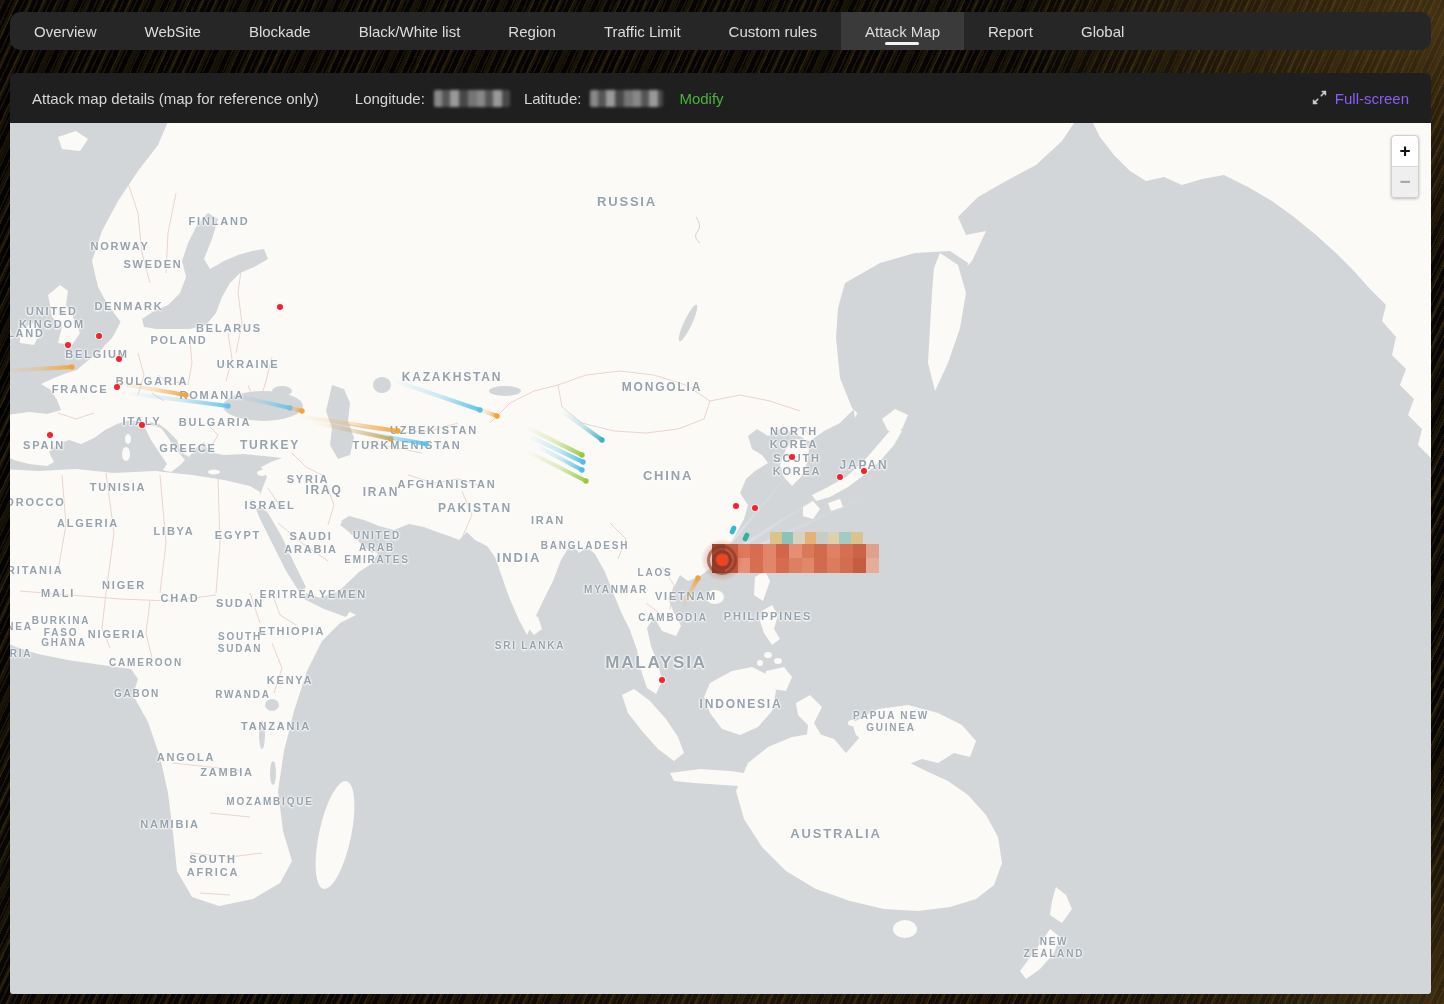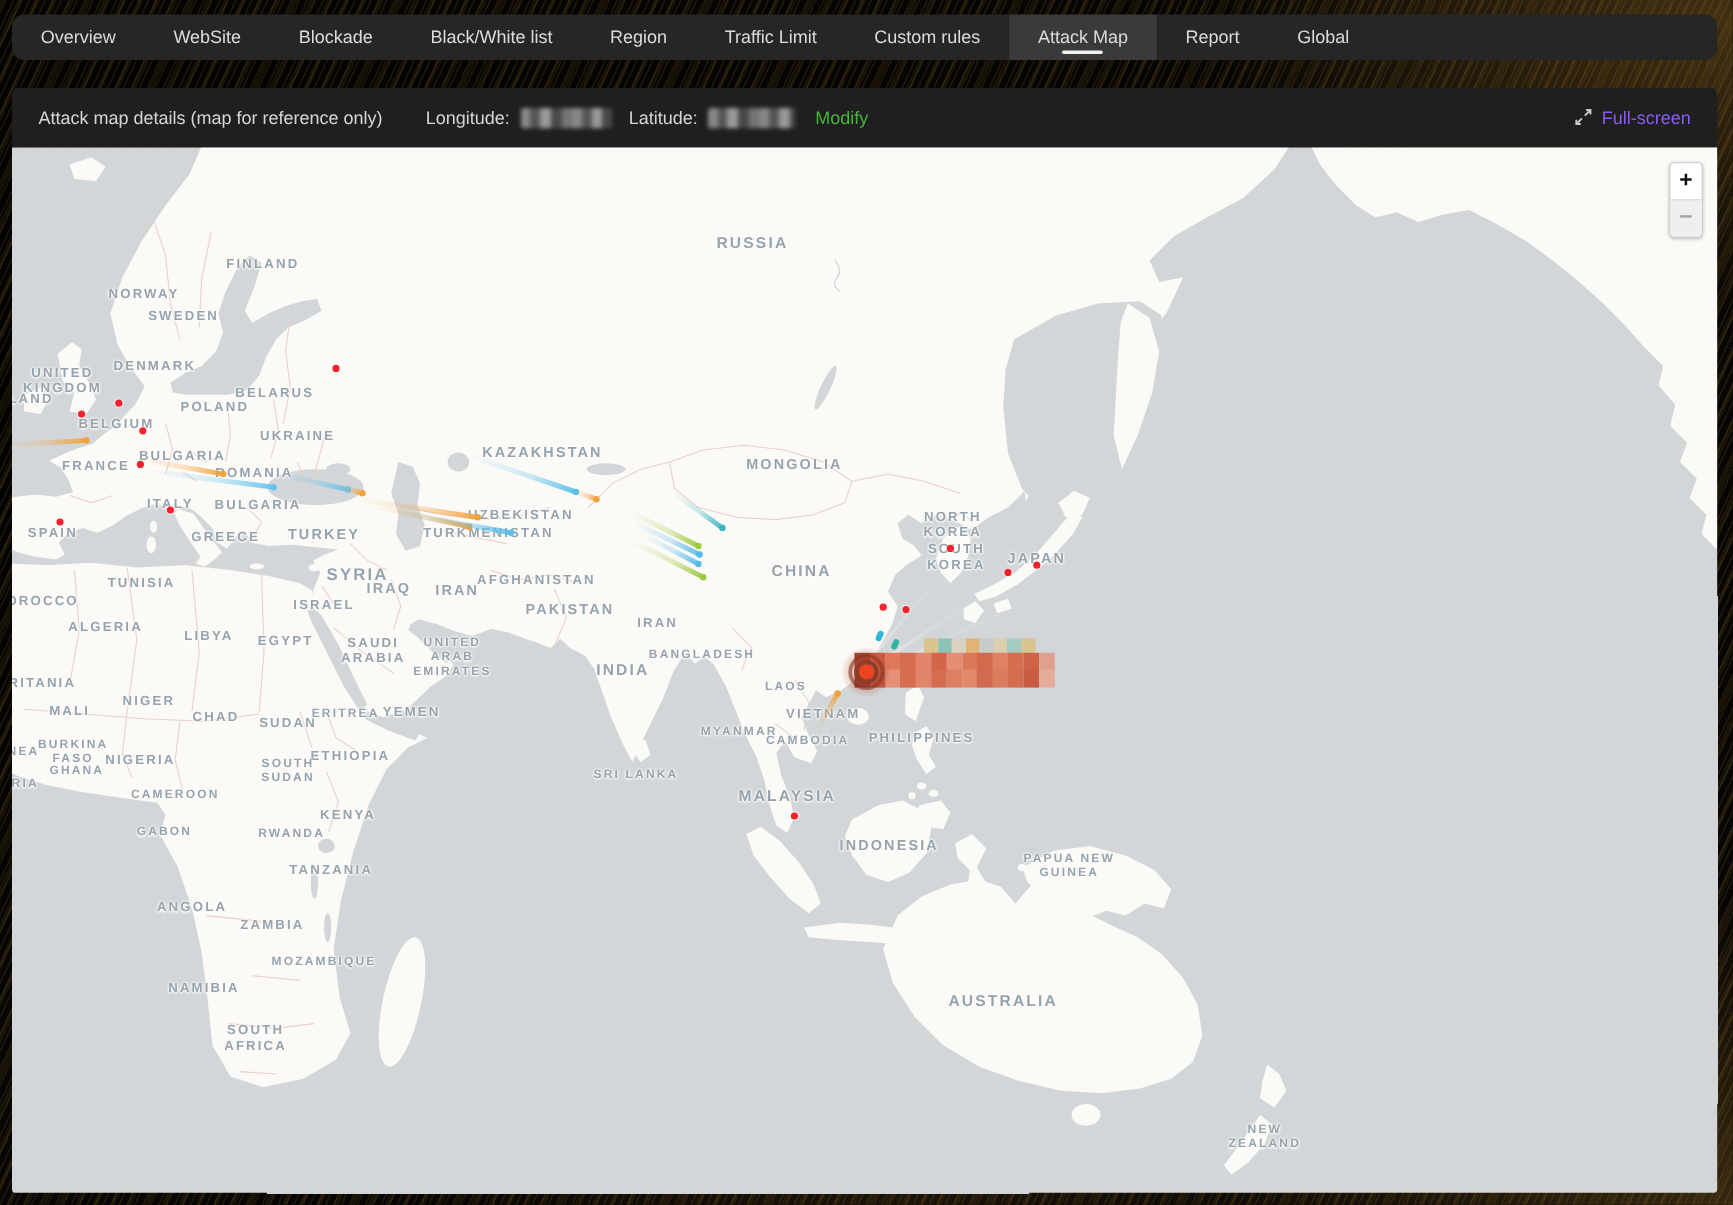--- a/index.html
+++ b/index.html
@@ -234,21 +234,21 @@
       <div class="maplabel" style="left: 202px; top: 272px; font-size: 11px;">ROMANIA</div>
       <div class="maplabel" style="left: 132px; top: 298px; font-size: 11px;">ITALY</div>
       <div class="maplabel" style="left: 205px; top: 299px; font-size: 11px;">BULGARIA</div>
       <div class="maplabel" style="left: 34px; top: 322px; font-size: 11px;">SPAIN</div>
       <div class="maplabel" style="left: 178px; top: 325px; font-size: 11px;">GREECE</div>
       <div class="maplabel" style="left: 260px; top: 322px; font-size: 12px;">TURKEY</div>
       <div class="maplabel" style="left: 442px; top: 254px; font-size: 12px;">KAZAKHSTAN</div>
       <div class="maplabel" style="left: 652px; top: 264px; font-size: 12px;">MONGOLIA</div>
       <div class="maplabel" style="left: 424px; top: 307px; font-size: 11px;">UZBEKISTAN</div>
       <div class="maplabel" style="left: 397px; top: 322px; font-size: 11px;">TURKMENISTAN</div>
-      <div class="maplabel" style="left: 288px; top: 356px; font-size: 14px;">SYRIA</div>
+      <div class="maplabel" style="left: 298px; top: 356px; font-size: 11px;">SYRIA</div>
       <div class="maplabel" style="left: 314px; top: 367px; font-size: 12px;">IRAQ</div>
       <div class="maplabel" style="left: 371px; top: 369px; font-size: 12px;">IRAN</div>
       <div class="maplabel" style="left: 437px; top: 361px; font-size: 11px;">AFGHANISTAN</div>
       <div class="maplabel" style="left: 465px; top: 385px; font-size: 12px;">PAKISTAN</div>
       <div class="maplabel" style="left: 260px; top: 382px; font-size: 11px;">ISRAEL</div>
       <div class="maplabel" style="left: 538px; top: 397px; font-size: 11px;">IRAN</div>
       <div class="maplabel" style="left: 658px; top: 353px; font-size: 13px;">CHINA</div>
       <div class="maplabel" style="left: 784px; top: 315px; font-size: 11px;">NORTH
 KOREA</div>
       <div class="maplabel" style="left: 787px; top: 342px; font-size: 11px;">SOUTH
@@ -278,34 +278,34 @@
       <div class="maplabel" style="left: 54px; top: 520px; font-size: 10px;">GHANA</div>
       <div class="maplabel" style="left: -4px; top: 531px; font-size: 10px;">LIBERIA</div>
       <div class="maplabel" style="left: 282px; top: 508px; font-size: 11px;">ETHIOPIA</div>
       <div class="maplabel" style="left: 136px; top: 540px; font-size: 10px;">CAMEROON</div>
       <div class="maplabel" style="left: 230px; top: 520px; font-size: 10px;">SOUTH
 SUDAN</div>
       <div class="maplabel" style="left: 280px; top: 557px; font-size: 11px;">KENYA</div>
       <div class="maplabel" style="left: 127px; top: 571px; font-size: 10px;">GABON</div>
       <div class="maplabel" style="left: 233px; top: 572px; font-size: 10px;">RWANDA</div>
       <div class="maplabel" style="left: 266px; top: 603px; font-size: 11px;">TANZANIA</div>
-      <div class="maplabel" style="left: 150px; top: 634px; font-size: 11px; text-align: center;">ANGOLA</div>
+      <div class="maplabel" style="left: 176px; top: 634px; font-size: 11px; text-align: center;">ANGOLA</div>
       <div class="maplabel" style="left: 217px; top: 649px; font-size: 11px;">ZAMBIA</div>
       <div class="maplabel" style="left: 260px; top: 679px; font-size: 10px;">MOZAMBIQUE</div>
       <div class="maplabel" style="left: 160px; top: 701px; font-size: 11px;">NAMIBIA</div>
       <div class="maplabel" style="left: 203px; top: 743px; font-size: 11px;">SOUTH
 AFRICA</div>
       <div class="maplabel" style="left: 575px; top: 423px; font-size: 10px;">BANGLADESH</div>
       <div class="maplabel" style="left: 509px; top: 435px; font-size: 13px;">INDIA</div>
       <div class="maplabel" style="left: 520px; top: 523px; font-size: 10px;">SRI LANKA</div>
-      <div class="maplabel" style="left: 606px; top: 467px; font-size: 10px; margin-top: 20px;">MYANMAR</div>
+      <div class="maplabel" style="left: 606px; top: 467px; font-size: 10px;">MYANMAR</div>
       <div class="maplabel" style="left: 645px; top: 450px; font-size: 10px;">LAOS</div>
       <div class="maplabel" style="left: 676px; top: 473px; font-size: 11px;">VIETNAM</div>
       <div class="maplabel" style="left: 663px; top: 495px; font-size: 10px;">CAMBODIA</div>
-      <div class="maplabel" style="left: 646px; top: 540px; font-size: 13px;">MALAYSIA</div>
+      <div class="maplabel" style="left: 646px; top: 540px; font-size: 17px;">MALAYSIA</div>
       <div class="maplabel" style="left: 758px; top: 493px; font-size: 11px;">PHILIPPINES</div>
       <div class="maplabel" style="left: 731px; top: 581px; font-size: 12px;">INDONESIA</div>
       <div class="maplabel" style="left: 881px; top: 599px; font-size: 10px;">PAPUA NEW
 GUINEA</div>
       <div class="maplabel" style="left: 826px; top: 711px; font-size: 13px;">AUSTRALIA</div>
       <div class="maplabel" style="left: 1044px; top: 825px; font-size: 10px;">NEW
 ZEALAND</div>
     </div>
 
   <svg id="trailsvg" class="base" width="1421" height="871" viewBox="0 0 1421 871" style="pointer-events:none">

